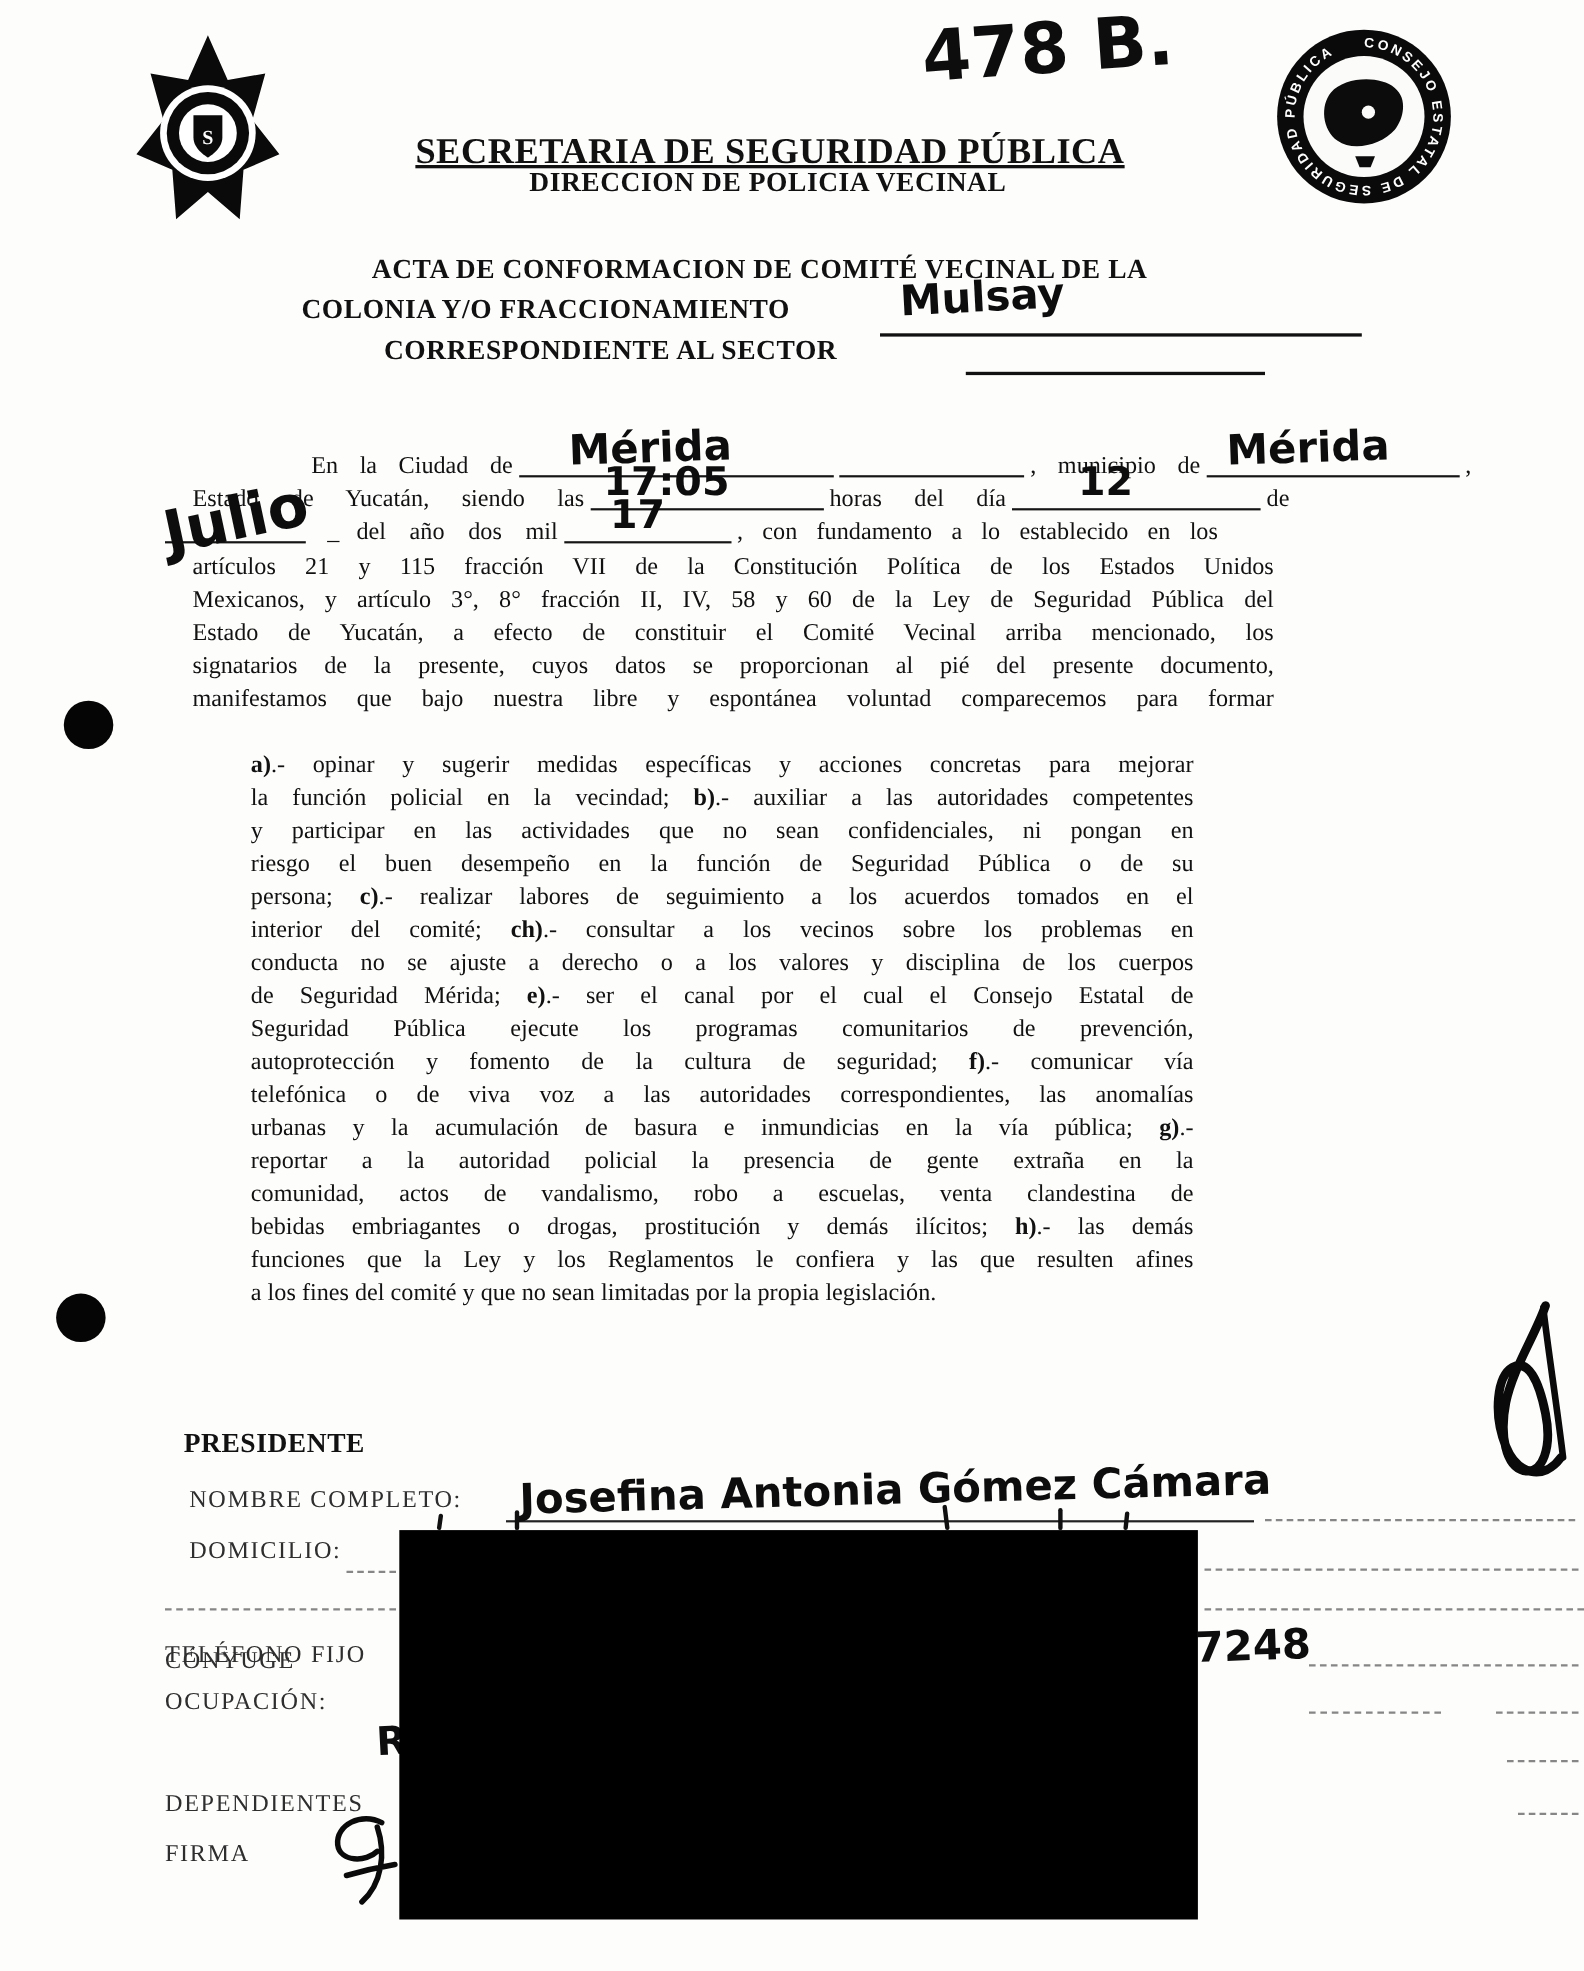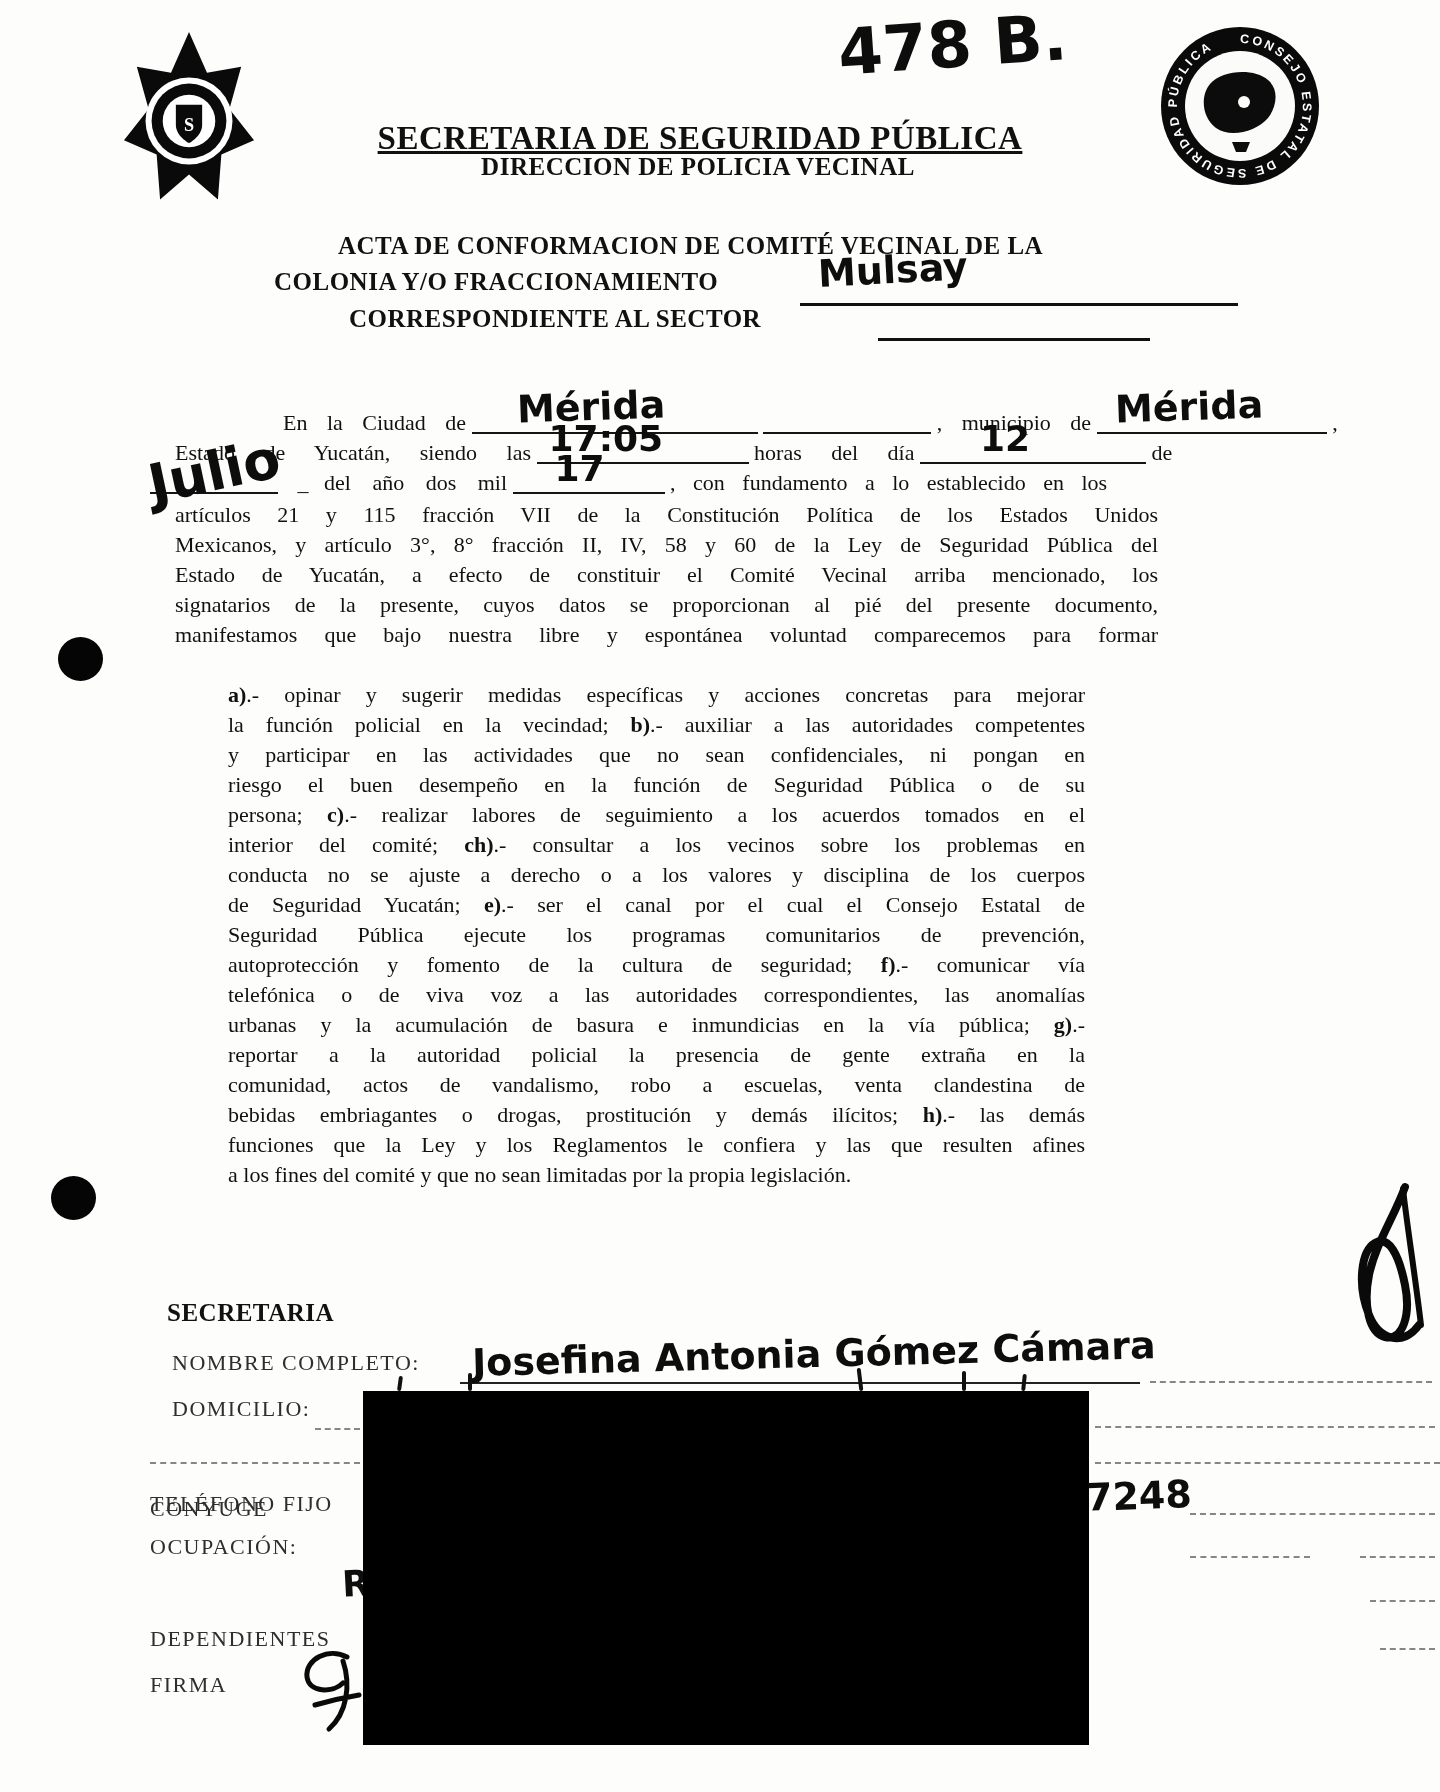--- a/index.html
+++ b/index.html
@@ -107,38 +107,38 @@
   </div>
 
   <div class="abs" style="left:228px;top:680px;width:857px;">
     <div class="jline"><span class="b">a)</span><span>.- opinar y sugerir medidas específicas y acciones concretas para mejorar</span></div>
     <div class="jline"><span>la función policial en la vecindad; </span><span class="b">b)</span><span>.- auxiliar a las autoridades competentes</span></div>
     <div class="jline"><span>y participar en las actividades que no sean confidenciales, ni pongan en</span></div>
     <div class="jline"><span>riesgo el buen desempeño en la función de Seguridad Pública o de su</span></div>
     <div class="jline"><span>persona; </span><span class="b">c)</span><span>.- realizar labores de seguimiento a los acuerdos tomados en el</span></div>
     <div class="jline"><span>interior del comité; </span><span class="b">ch)</span><span>.- consultar a los vecinos sobre los problemas en</span></div>
     <div class="jline"><span>conducta no se ajuste a derecho o a los valores y disciplina de los cuerpos</span></div>
-    <div class="jline"><span>de Seguridad Yucatán; </span><span class="b">e)</span><span>.- ser el canal por el cual el Consejo Estatal de</span></div>
+    <div class="jline"><span>de Seguridad Mérida; </span><span class="b">e)</span><span>.- ser el canal por el cual el Consejo Estatal de</span></div>
     <div class="jline"><span>Seguridad Pública ejecute los programas comunitarios de prevención,</span></div>
     <div class="jline"><span>autoprotección y fomento de la cultura de seguridad; </span><span class="b">f)</span><span>.- comunicar vía</span></div>
     <div class="jline"><span>telefónica o de viva voz a las autoridades correspondientes, las anomalías</span></div>
     <div class="jline"><span>urbanas y la acumulación de basura e inmundicias en la vía pública; </span><span class="b">g)</span><span>.-</span></div>
     <div class="jline"><span>reportar a la autoridad policial la presencia de gente extraña en la</span></div>
     <div class="jline"><span>comunidad, actos de vandalismo, robo a escuelas, venta clandestina de</span></div>
     <div class="jline"><span>bebidas embriagantes o drogas, prostitución y demás ilícitos; </span><span class="b">h)</span><span>.- las demás</span></div>
     <div class="jline"><span>funciones que la Ley y los Reglamentos le confiera y las que resulten afines</span></div>
     <div class="jline last"><span>a los fines del comité y que no sean limitadas por la propia legislación.</span></div>
   </div>
 
   <svg class="abs" style="left:1345px;top:1175px;" width="95" height="200" viewBox="0 0 95 200">
     <path d="M60,12 C50,40 30,70 24,100 C18,130 24,158 40,162 C58,166 66,140 60,110 C54,80 44,60 30,68 C16,76 12,110 24,140 C34,165 58,172 74,150" fill="none" stroke="#0a0a0a" stroke-width="8" stroke-linecap="round"></path>
     <path d="M58,14 C62,50 70,100 76,150" fill="none" stroke="#0a0a0a" stroke-width="6" stroke-linecap="round"></path>
   </svg>
 
-  <div class="abs tt" style="left:167px;top:1299px;font-size:25px;">SECRETARIA</div>
+  <div class="abs tt" style="left:167px;top:1299px;font-size:25px;">PRESIDENTE</div>
 
   <div class="label" style="left:172px;top:1350px;">NOMBRE COMPLETO:</div>
   <div class="abs" style="left:460px;top:1382px;width:680px;border-bottom:2px solid #222;"></div>
   <div class="dotted" style="left:1150px;top:1381px;width:282px;"></div>
   <div class="abs hand" style="left:472px;top:1332px;font-size:38px;transform:rotate(-1.5deg);">Josefina Antonia Gómez Cámara</div>
 
   <div class="label" style="left:172px;top:1396px;">DOMICILIO:</div>
   <div class="dotted" style="left:315px;top:1428px;width:45px;"></div>
   <div class="dotted" style="left:1095px;top:1426px;width:340px;"></div>
 

